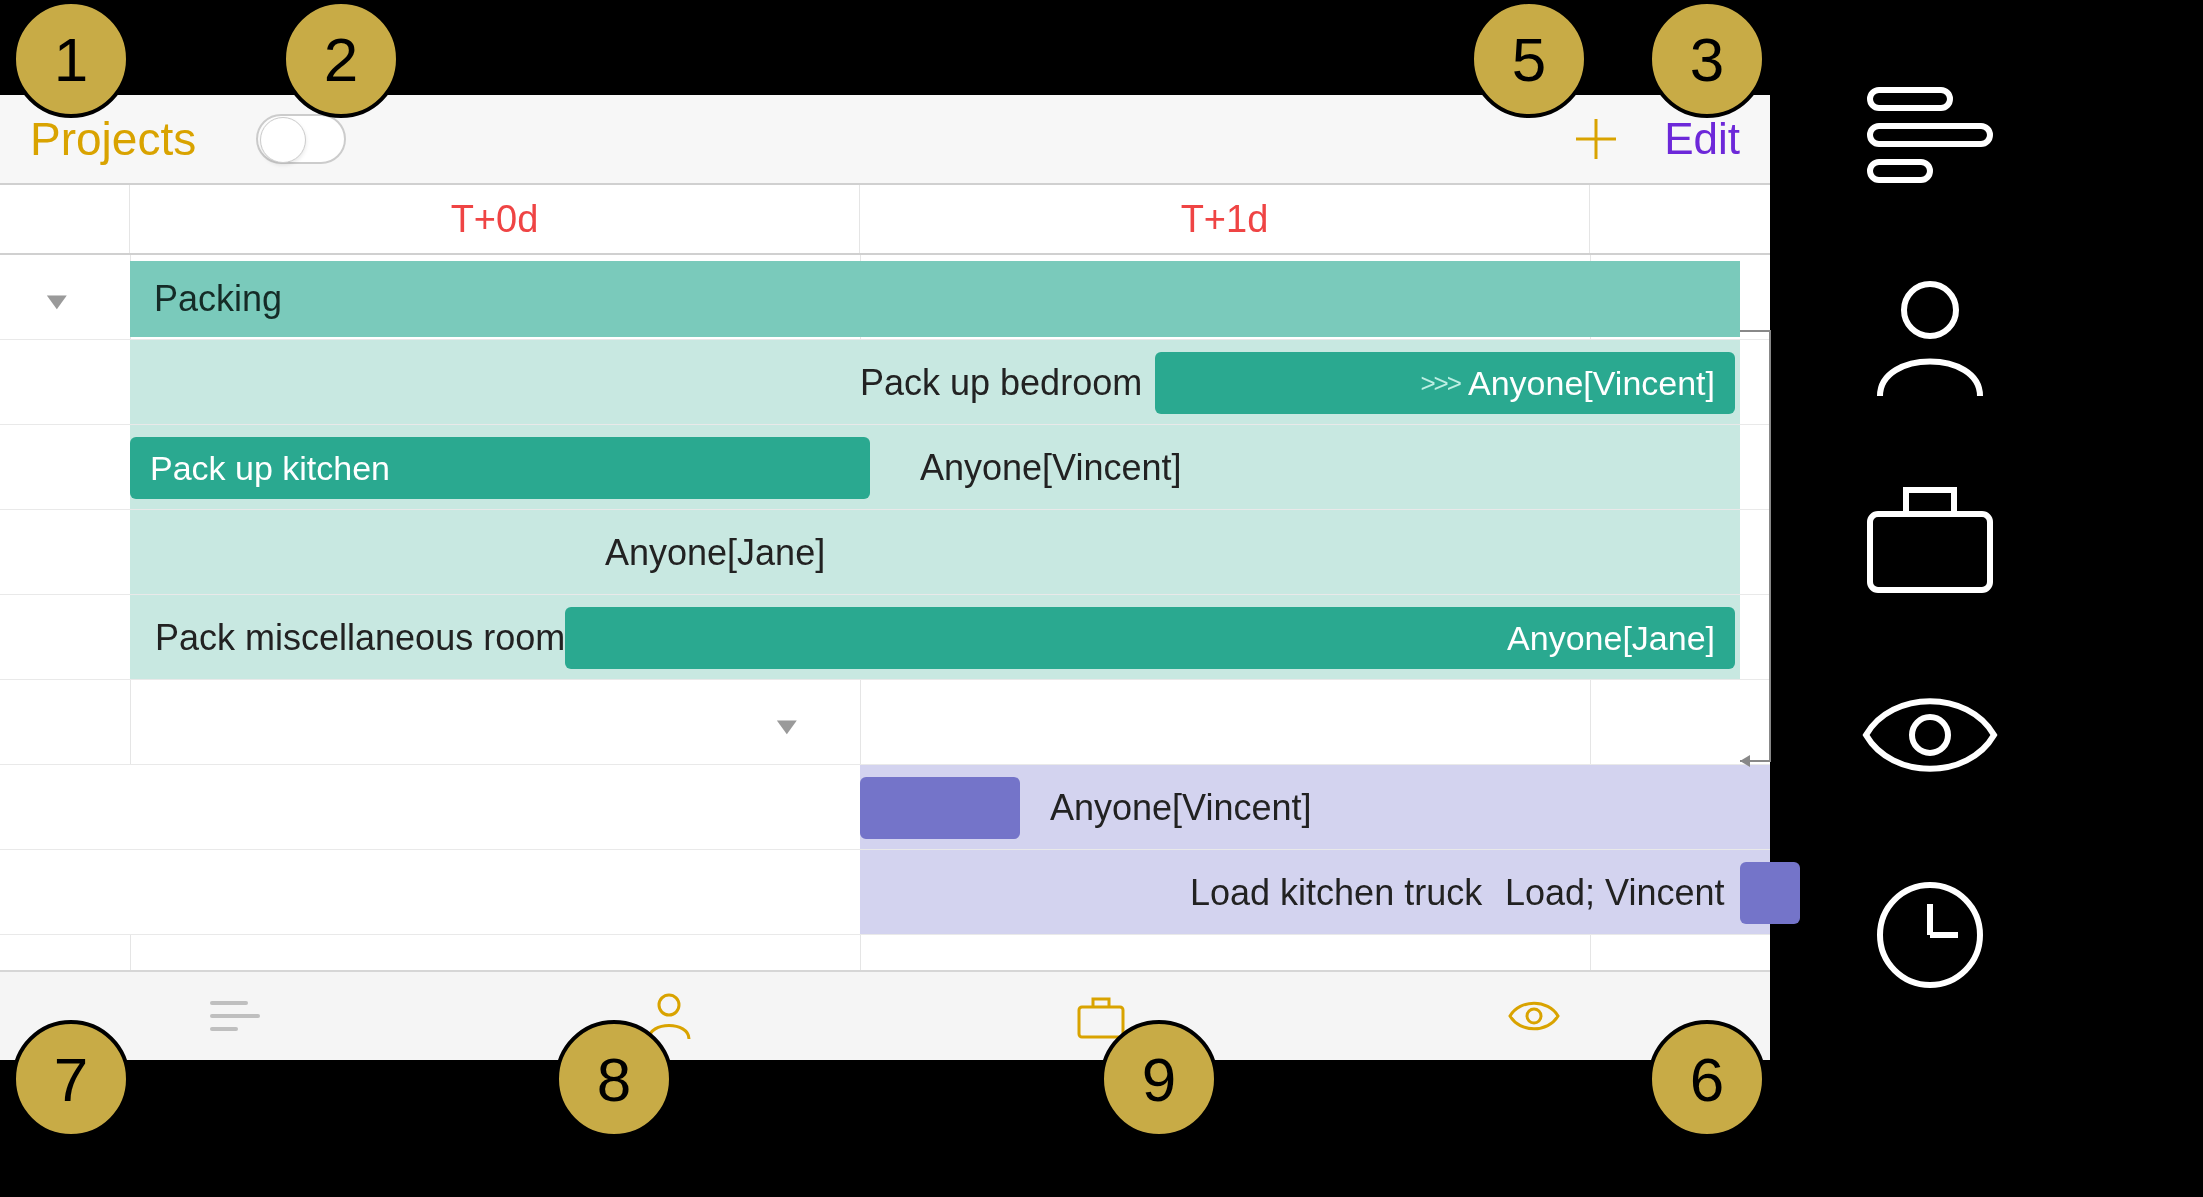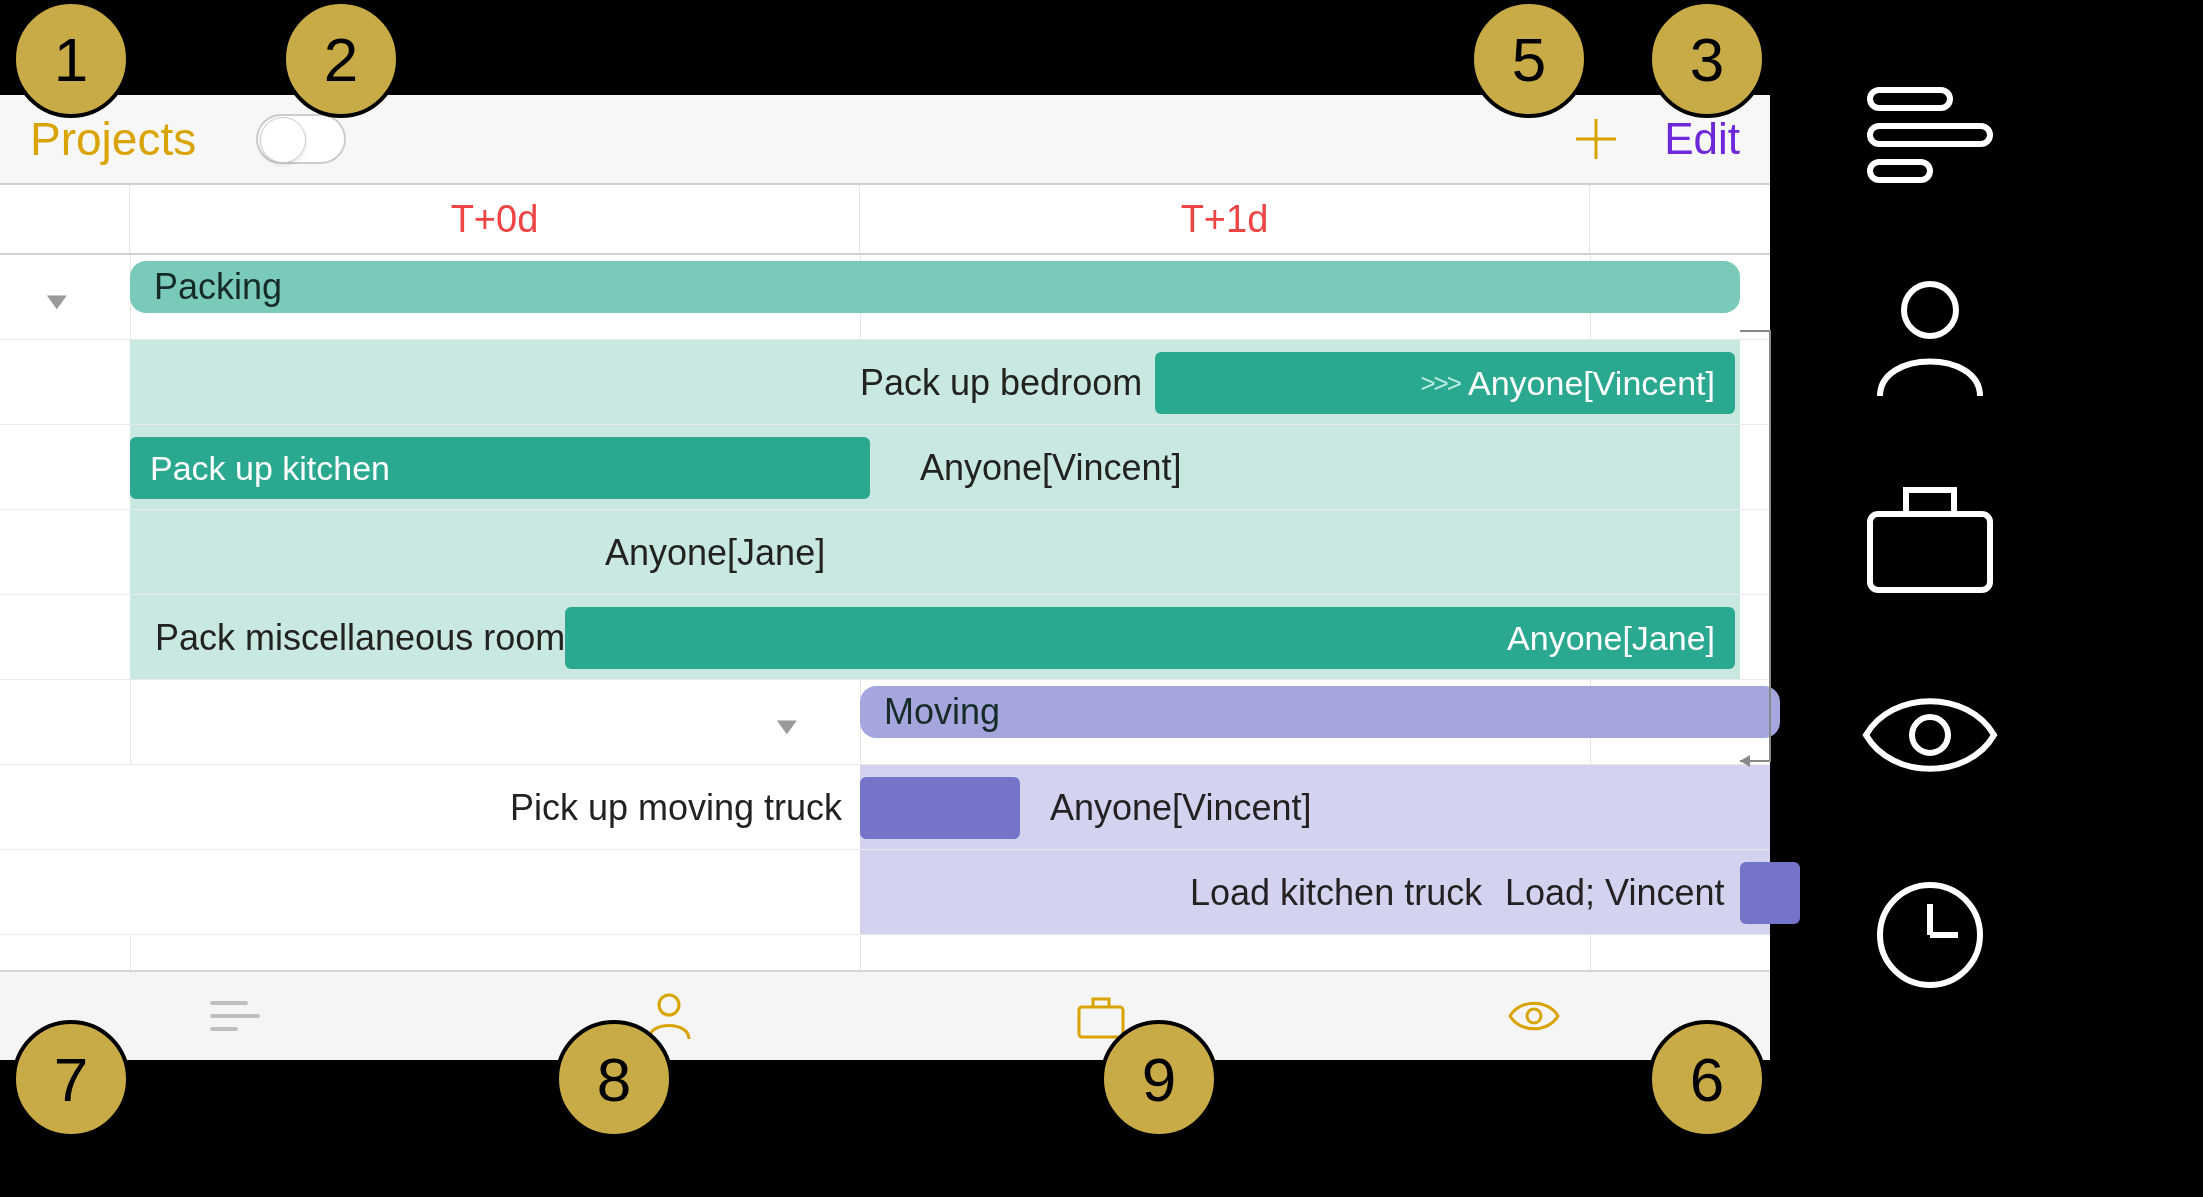--- a/index.html
+++ b/index.html
@@ -83,23 +83,23 @@
     position: absolute; top:0; bottom:0; width:1px; background:#e5e5e5;
   }
   .collapse-icon {
     position: absolute;
     color: #9a9a9a;
     font-size: 34px;
     transform: scaleY(0.7);
   }
   .group-bar {
     position: absolute;
-    height: 52px;
+    height: 76px;
     top: 6px;
-    border-radius: 16px;
+    border-radius: 0;
     display: flex; align-items: center;
     padding-left: 24px;
     font-size: 36px;
     color: #152b27;
   }
   .teal-group { background: #7acabb; }
   .purple-group { background: #a6a6de; }
   .task-bar {
     position: absolute;
     height: 62px;
@@ -222,27 +222,23 @@
 
     <div class="row" style="background:linear-gradient(to right,#fff 0,#fff 130px,#c8e8e1 130px,#c8e8e1 1740px,#fff 1740px);">
       <span class="label-text" style="left:155px; top:22px;">Pack miscellaneous rooms</span>
       <div class="task-bar teal-bar" style="left:565px; width:1170px; top:12px; justify-content:flex-end;">
         <span>Anyone[Jane]</span>
       </div>
     </div>
 
     <div class="row">
       <span class="collapse-icon" style="left:770px; top:26px;">▼</span>
-      <div class="group-bar purple-group" style="left:860px; width:920px;">
-        <span>Moving</span>
-      </div>
     </div>
 
     <div class="row" style="background:linear-gradient(to right,#fff 0,#fff 860px,#d3d3ef 860px,#d3d3ef 1780px,#fff 1780px);">
-      <span class="label-text" style="left:510px; top:22px;">Pick up moving truck</span>
       <div class="task-bar purple-bar" style="left:860px; width:160px; top:12px;"></div>
       <span class="label-text" style="left:1050px; top:22px;">Anyone[Vincent]</span>
     </div>
 
     <div class="row" style="background:linear-gradient(to right,#fff 0,#fff 860px,#d3d3ef 860px,#d3d3ef 1780px,#fff 1780px);">
       <span class="label-text" style="left:1190px; top:22px;">Load kitchen truck</span>
       <span class="label-text" style="left:1505px; top:22px;">Load; Vincent</span>
       <div class="task-bar purple-bar" style="left:1740px; width:60px; top:12px;"></div>
     </div>
 

